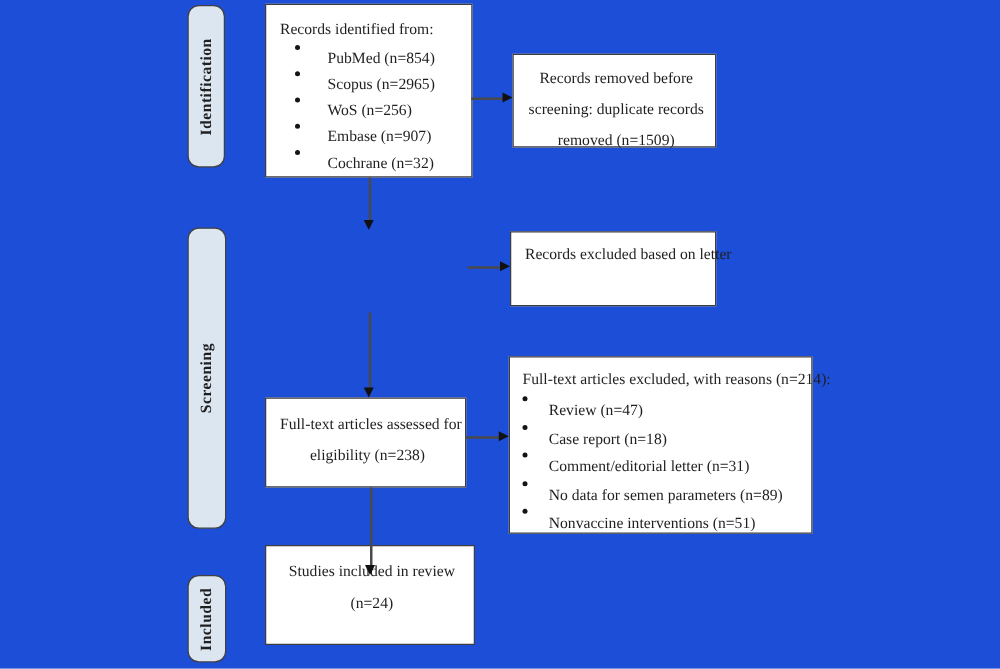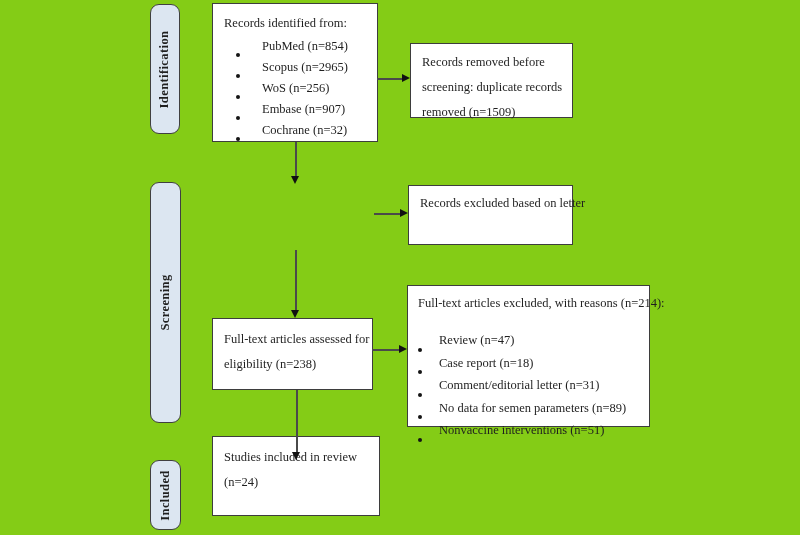--- a/index.html
+++ b/index.html
@@ -1,17 +1,17 @@
 <!DOCTYPE html>
 <html style="--stage-fill: #dce6f1; --stage-border: #404040; --box-border: #3d3d3d; --line: #4a4a4a; --arrow: #111111;"><head>
 <meta charset="utf-8">
 <style>
   html,body{margin:0;padding:0;background:#ffffff;}
   .canvas{
-    position:relative;width:800px;height:535px;background:#84cc16;
+    position:relative;width:800px;height:535px;background:#1d4ed8;
     font-family:"Liberation Serif","DejaVu Serif",serif;color:#1f1f1f;
     overflow:hidden;
   }
   .canvas *{box-sizing:border-box;}
   .stage{
     position:absolute;
     background:var(--stage-fill,#dce6f1);
     border:1.5px solid var(--stage-border,#404040);
     border-radius:9px;
     display:flex;align-items:center;justify-content:center;
@@ -22,25 +22,25 @@
     font-weight:bold;
     font-size:12.5px;
     letter-spacing:0.4px;
   }
   .fbox{
     position:absolute;
     background:#ffffff;
     border:1.5px solid var(--box-border,#3d3d3d);
     font-size:12.5px;
   }
-  .lines{padding:8px 8px 0 11px;}
+  .lines{padding:8px 8px 0 11px;text-align:center;}
   .lines>div{line-height:25px;white-space:nowrap;}
   .btitle{line-height:21px;white-space:nowrap;}
   .bullets{--indent:12px;--gap:22px;--rowlh:21px;}
-  .bullets .row{display:flex;align-items:flex-end;line-height:var(--rowlh);height:var(--rowlh);white-space:nowrap;}
+  .bullets .row{display:flex;align-items:flex-start;line-height:var(--rowlh);height:var(--rowlh);white-space:nowrap;}
   .dot{flex:0 0 4px;width:4px;height:4px;border-radius:50%;background:#141414;margin-left:var(--indent);}
   .itxt{margin-left:var(--gap);}
   .pad-id{padding:8px 6px 0 11px;}
   .pad-ftx{padding:7px 6px 0 10px;}
   .hline{position:absolute;height:1.5px;background:var(--line,#4a4a4a);}
   .vline{position:absolute;width:1.5px;background:var(--line,#4a4a4a);}
   .arr-r{
     position:absolute;width:0;height:0;
     border-top:4.5px solid transparent;border-bottom:4.5px solid transparent;
     border-left:8px solid var(--arrow,#111111);
@@ -109,21 +109,21 @@
 
   <div class="fbox" style="left:212px;top:318px;width:161px;height:72px">
     <div class="lines">
       <div>Full-text articles assessed for</div>
       <div>eligibility (n=238)</div>
     </div>
   </div>
 
   <div class="fbox" style="left:407px;top:285px;width:243px;height:142px">
     <div class="pad-ftx bullets" style="--indent:0px;--gap:17px;--rowlh:22.5px">
-      <div class="btitle" style="line-height:20px;margin-bottom:16px">Full-text articles excluded, with reasons (n=214):</div>
+      <div class="btitle" style="line-height:20px;margin-bottom:4px">Full-text articles excluded, with reasons (n=214):</div>
       <div class="row">
         <span class="dot"></span>
         <span class="itxt">Review (n=47)</span>
       </div>
       <div class="row">
         <span class="dot"></span>
         <span class="itxt">Case report (n=18)</span>
       </div>
       <div class="row">
         <span class="dot"></span>

